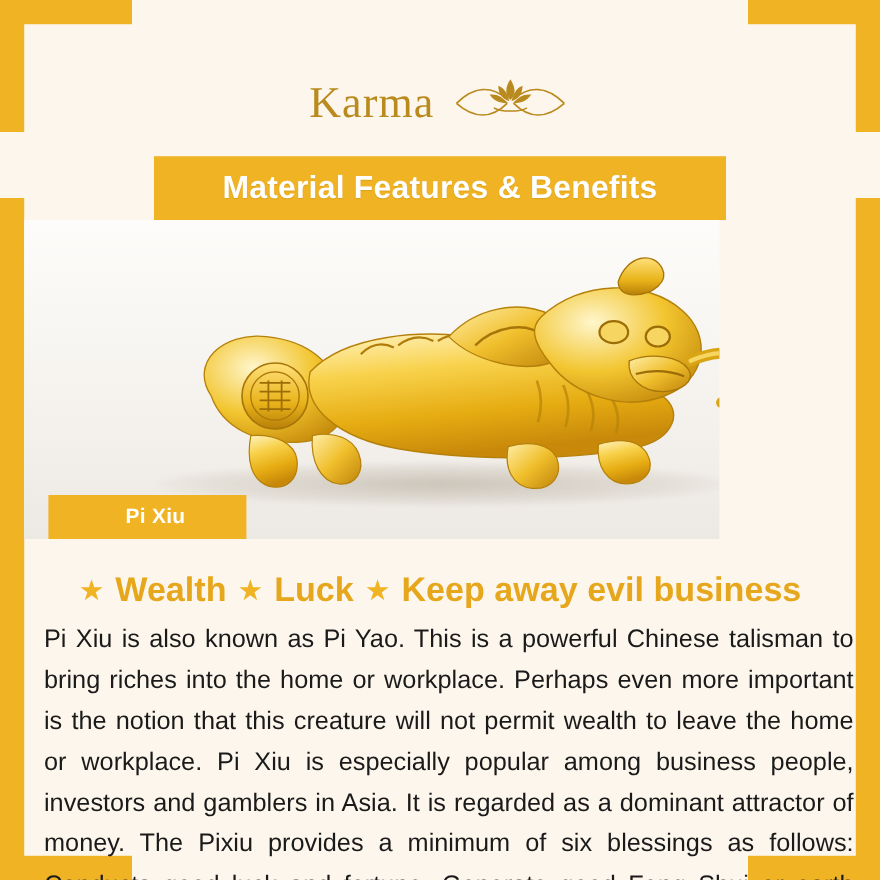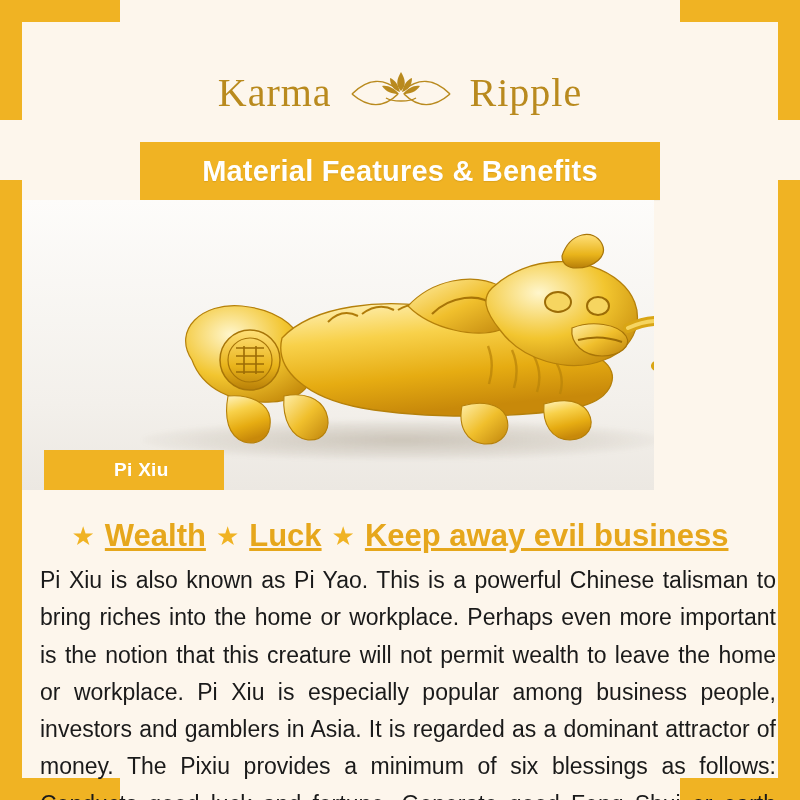--- a/index.html
+++ b/index.html
@@ -158,21 +158,20 @@
   }
   .benefit-star {
     color: #f0b323;
     font-size: 26px;
     line-height: 1;
   }
   .benefit-word {
     color: #e6a71c;
     font-size: 31px;
     font-weight: bold;
-    text-decoration: underline;
   }
 
   
   .body-copy {
     position: absolute;
     left: 40px;
     right: 24px;
     top: 562px;
     font-size: 23px;
     line-height: 1.62;
@@ -208,21 +207,20 @@
           <path d="M104 30 C 88 44, 72 44, 58 30"></path>
           <path d="M55 8 C 50 16, 50 22, 55 27 C 60 22, 60 16, 55 8 Z" fill="#b98a1e" stroke="none"></path>
           <path d="M44 14 C 44 22, 48 26, 54 28 C 52 20, 49 16, 44 14 Z" fill="#b98a1e" stroke="none"></path>
           <path d="M66 14 C 66 22, 62 26, 56 28 C 58 20, 61 16, 66 14 Z" fill="#b98a1e" stroke="none"></path>
           <path d="M36 22 C 40 28, 46 30, 53 30 C 48 24, 42 21, 36 22 Z" fill="#b98a1e" stroke="none"></path>
           <path d="M74 22 C 70 28, 64 30, 57 30 C 62 24, 68 21, 74 22 Z" fill="#b98a1e" stroke="none"></path>
           <path d="M40 34 C 46 38, 64 38, 70 34" stroke-width="1.4"></path>
         </g>
       </svg>
     </span>
-    <span class="brand-word">Ripple</span>
   </div>
 
   <div class="title-band">
     <span class="title-text">Material Features &amp; Benefits</span>
   </div>
 
   <div class="hero">
     <div class="hero-shadow"></div>
 
     <div class="pixiu-wrap">

